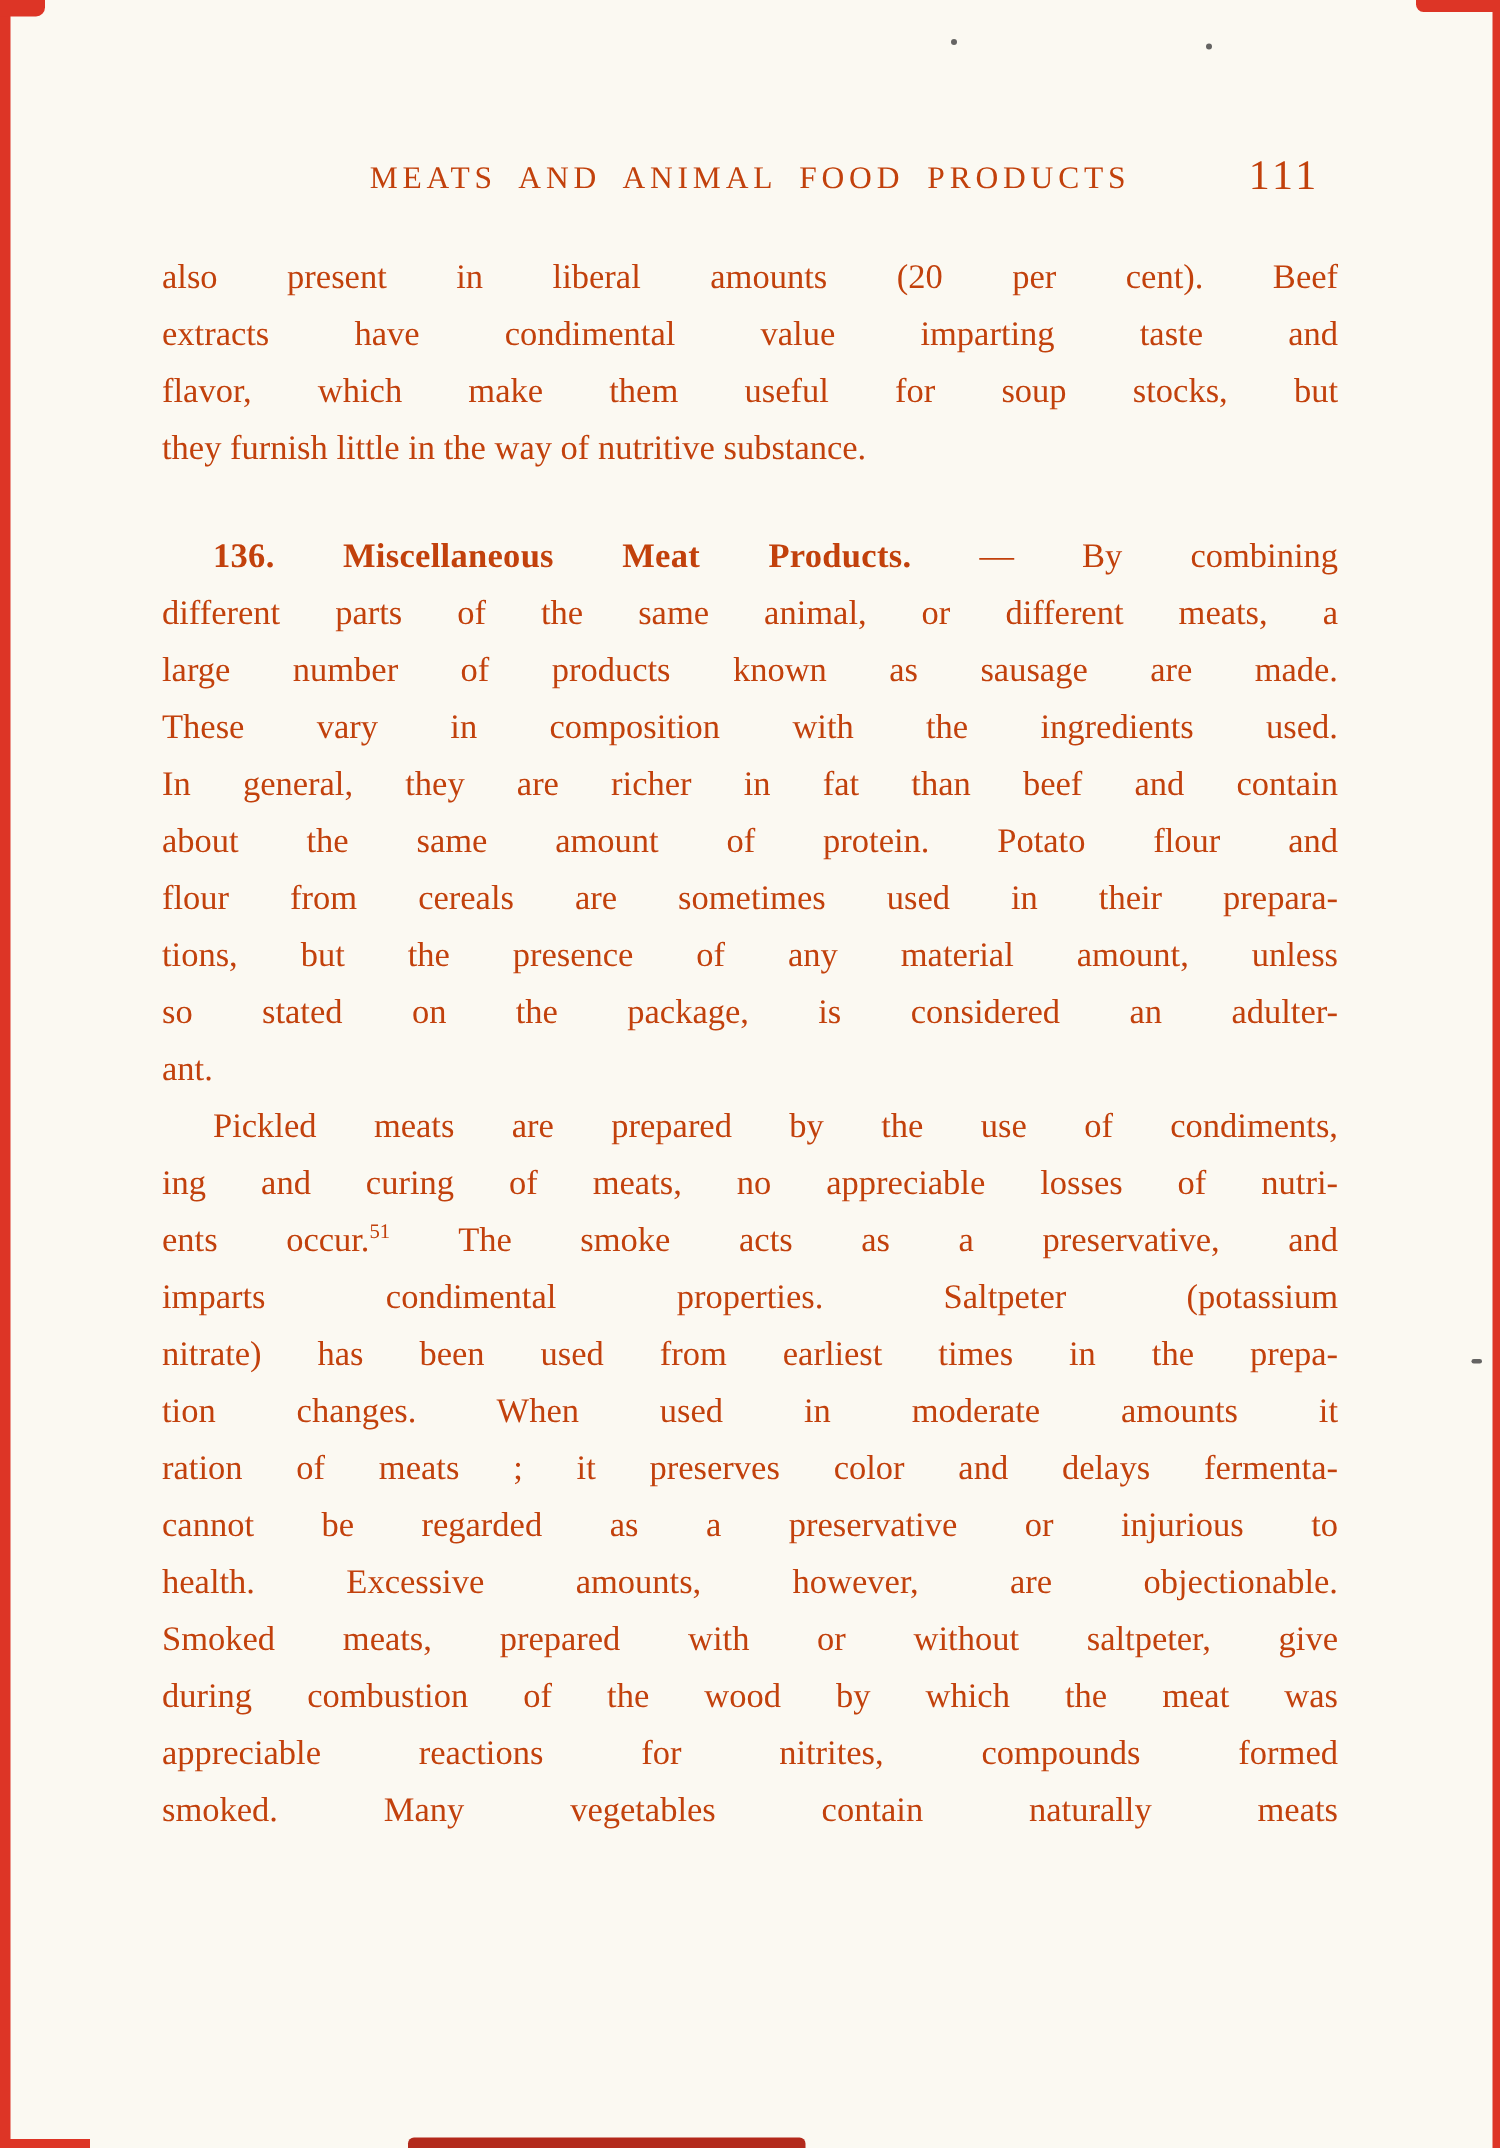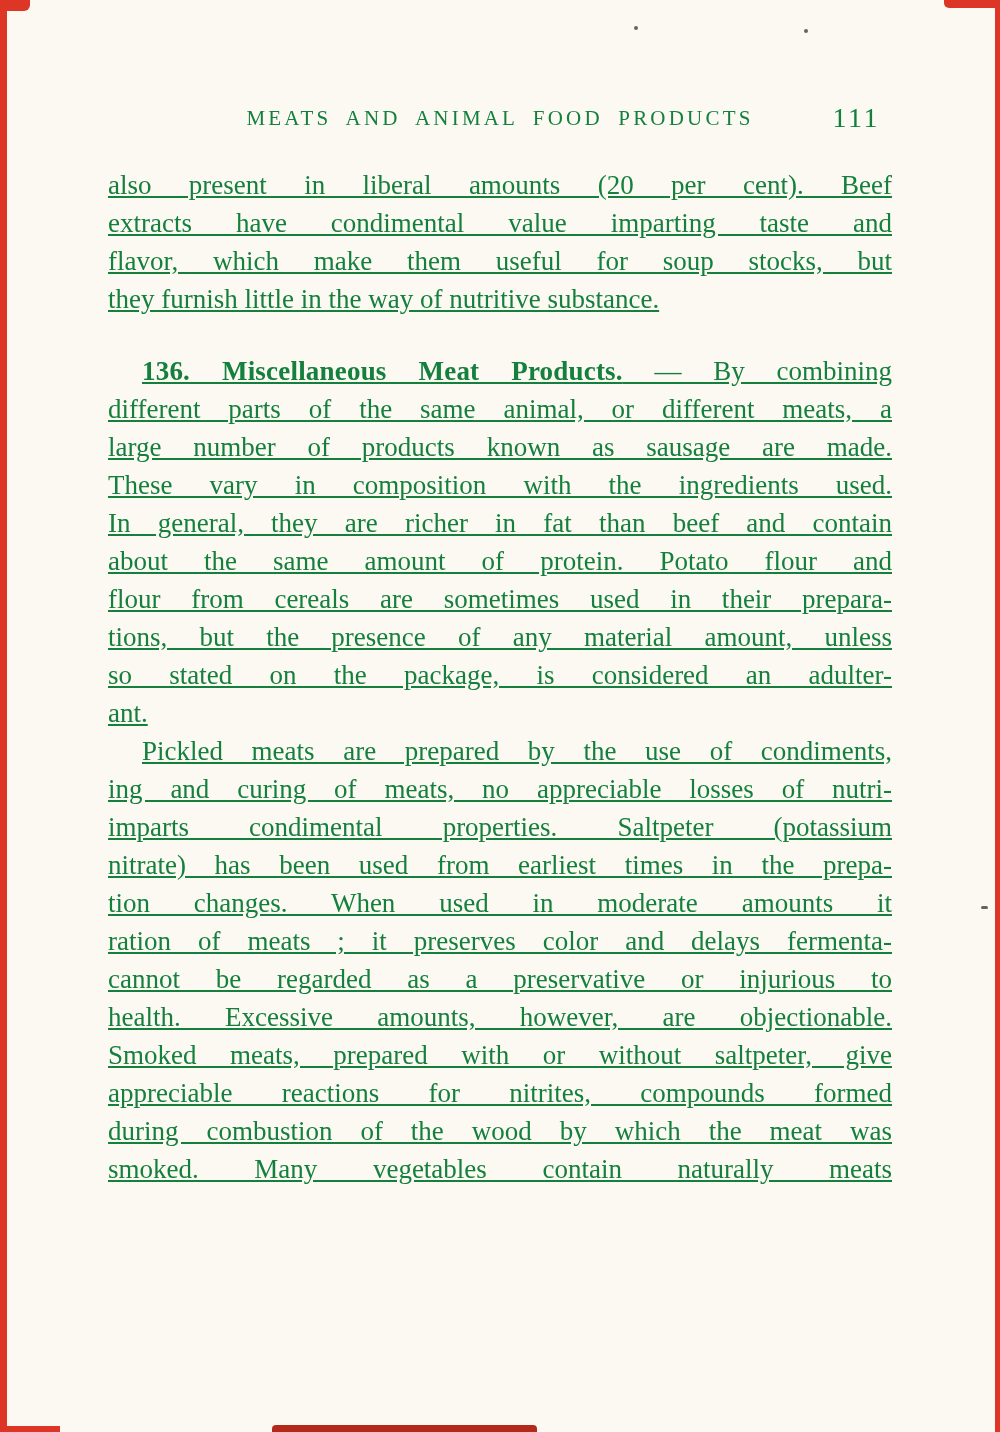--- a/index.html
+++ b/index.html
@@ -6,21 +6,21 @@
     margin: 0;
     padding: 0;
     background: #e8e6e0;
   }
   .page {
     position: relative;
     width: 1000px;
     height: 1432px;
     background: #fbf9f2;
     font-family: "Liberation Serif", serif;
-    color: #15803d;
+    color: #c2410c;
     overflow: hidden;
   }
 
   
   .edge { position: absolute; background: var(--edge, #dd3526); }
   .edge-left   { left: 0; top: 0; width: 7px; height: 100%; }
   .edge-right  { right: 0; top: 0; width: 5px; height: 100%; }
   .edge-top-left  { left: 0; top: 0; width: 30px; height: 11px; border-bottom-right-radius: 6px; }
   .edge-top-right { right: 0; top: 0; width: 56px; height: 8px; border-bottom-left-radius: 5px; }
   .edge-bottom { left: 272px; bottom: 0; width: 265px; height: 7px;
@@ -53,27 +53,26 @@
   }
 
   
   .body-text {
     position: absolute;
     top: 166px; left: 108px; width: 784px;
   }
   .paragraph { margin: 0; }
   .paragraph.space-before { margin-top: 34px; }
   .line {
-    font-size: 27px;
+    font-size: 23px;
     line-height: 38px;
     text-align: justify;
     text-align-last: justify;
     text-justify: inter-word;
     white-space: normal;
-    text-decoration: underline;
   }
   .line.indent { text-indent: 34px; }
   .line.no-justify { text-align-last: auto; }
   .line b { font-weight: bold; letter-spacing: 0.2px; }
   .line sup { font-size: 0.6em; vertical-align: super; line-height: 0; }
 </style>
 </head>
 <body>
 
 <div class="page">
@@ -108,26 +107,27 @@
         <div class="line">In general, they are richer in fat than beef and contain</div>
         <div class="line">about the same amount of protein. Potato flour and</div>
         <div class="line">flour from cereals are sometimes used in their prepara-</div>
         <div class="line">tions, but the presence of any material amount, unless</div>
         <div class="line">so stated on the package, is considered an adulter-</div>
         <div class="line no-justify">ant.</div>
       </div>
       <div class="paragraph">
         <div class="line indent">Pickled meats are prepared by the use of condiments,</div>
         <div class="line">ing and curing of meats, no appreciable losses of nutri-</div>
+        <div class="line">ents occur.<sup>51</sup> The smoke acts as a preservative, and</div>
         <div class="line">imparts condimental properties. Saltpeter (potassium</div>
         <div class="line">nitrate) has been used from earliest times in the prepa-</div>
         <div class="line">tion changes. When used in moderate amounts it</div>
         <div class="line">ration of meats ; it preserves color and delays fermenta-</div>
         <div class="line">cannot be regarded as a preservative or injurious to</div>
         <div class="line">health. Excessive amounts, however, are objectionable.</div>
         <div class="line">Smoked meats, prepared with or without saltpeter, give</div>
+        <div class="line">during combustion of the wood by which the meat was</div>
         <div class="line">appreciable reactions for nitrites, compounds formed</div>
-        <div class="line">during combustion of the wood by which the meat was</div>
         <div class="line">smoked. Many vegetables contain naturally meats</div>
       </div>
     </div>
 
 </div>
 
 </body></html>

